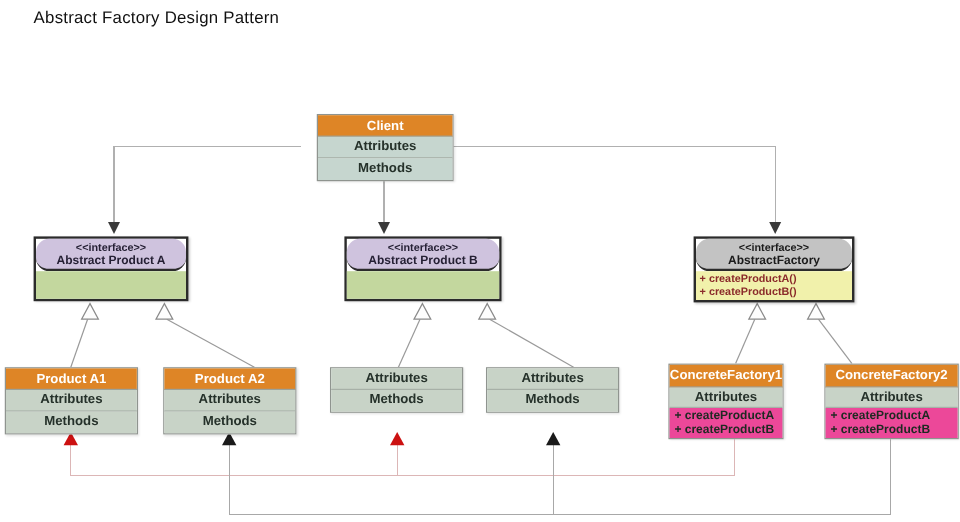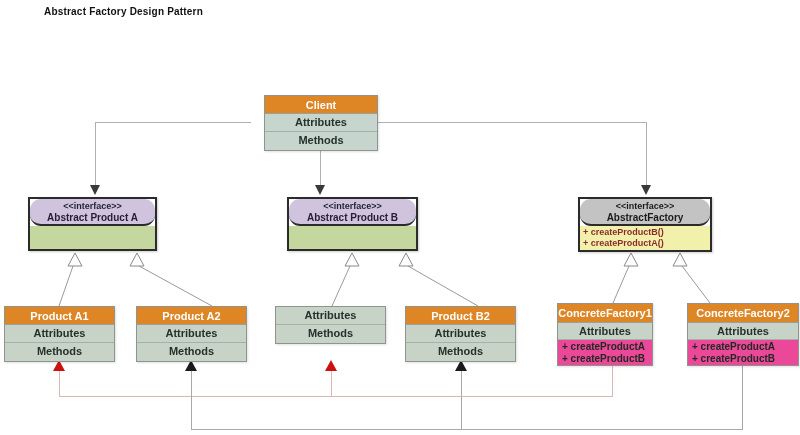--- a/index.html
+++ b/index.html
@@ -8,25 +8,24 @@
     width: 800px;
     height: 435px;
     background: #ffffff;
     font-family: "Liberation Sans", "DejaVu Sans", sans-serif;
     overflow: hidden;
   }
   #page-title {
     position: absolute;
     left: 28px;
     top: 6px;
-    font-size: 10px;
-    font-weight: bold;
+    font-size: 14px;
+    font-weight: normal;
     color: #111111;
     letter-spacing: 0.2px;
-    margin-left: 16px;
   }
   #connectors {
     position: absolute;
     left: 0; top: 0;
     width: 800px; height: 435px;
   }
   .uml-box {
     position: absolute;
     box-sizing: border-box;
     border: 1px solid #8f948f;
@@ -203,22 +202,22 @@
     </div>
     <div class="green-body"></div>
   </div>
 
   <div class="iface-box" style="left:578px; top:197px; width:134px;">
     <div class="iface-hdr gray-hdr">
       <span class="stereo">&lt;&lt;interface&gt;&gt;</span>
       <span class="iname">AbstractFactory</span>
     </div>
     <div class="yellow-body">
+      <span class="m">+ createProductA()</span>
       <span class="m">+ createProductB()</span>
-      <span class="m">+ createProductA()</span>
     </div>
   </div>
 
   <div class="uml-box" style="left:4px; top:306px; width:111px;">
     <div class="hdr">Product A1</div>
     <div class="row">Attributes</div>
     <div class="row">Methods</div>
   </div>
 
   <div class="uml-box" style="left:136px; top:306px; width:111px;">
@@ -226,21 +225,20 @@
     <div class="row">Attributes</div>
     <div class="row">Methods</div>
   </div>
 
   <div class="uml-box" style="left:275px; top:306px; width:111px;">
     <div class="row">Attributes</div>
     <div class="row">Methods</div>
   </div>
 
   <div class="uml-box" style="left:405px; top:306px; width:111px;">
-    <div class="hdr">Product B2</div>
     <div class="row">Attributes</div>
     <div class="row">Methods</div>
   </div>
 
   <div class="uml-box cf-box" style="left:557px; top:303px; width:96px;">
     <div class="hdr">ConcreteFactory1</div>
     <div class="row attr-row">Attributes</div>
     <div class="cf-methods">
       <span class="m">+ createProductA</span>
       <span class="m">+ createProductB</span>

